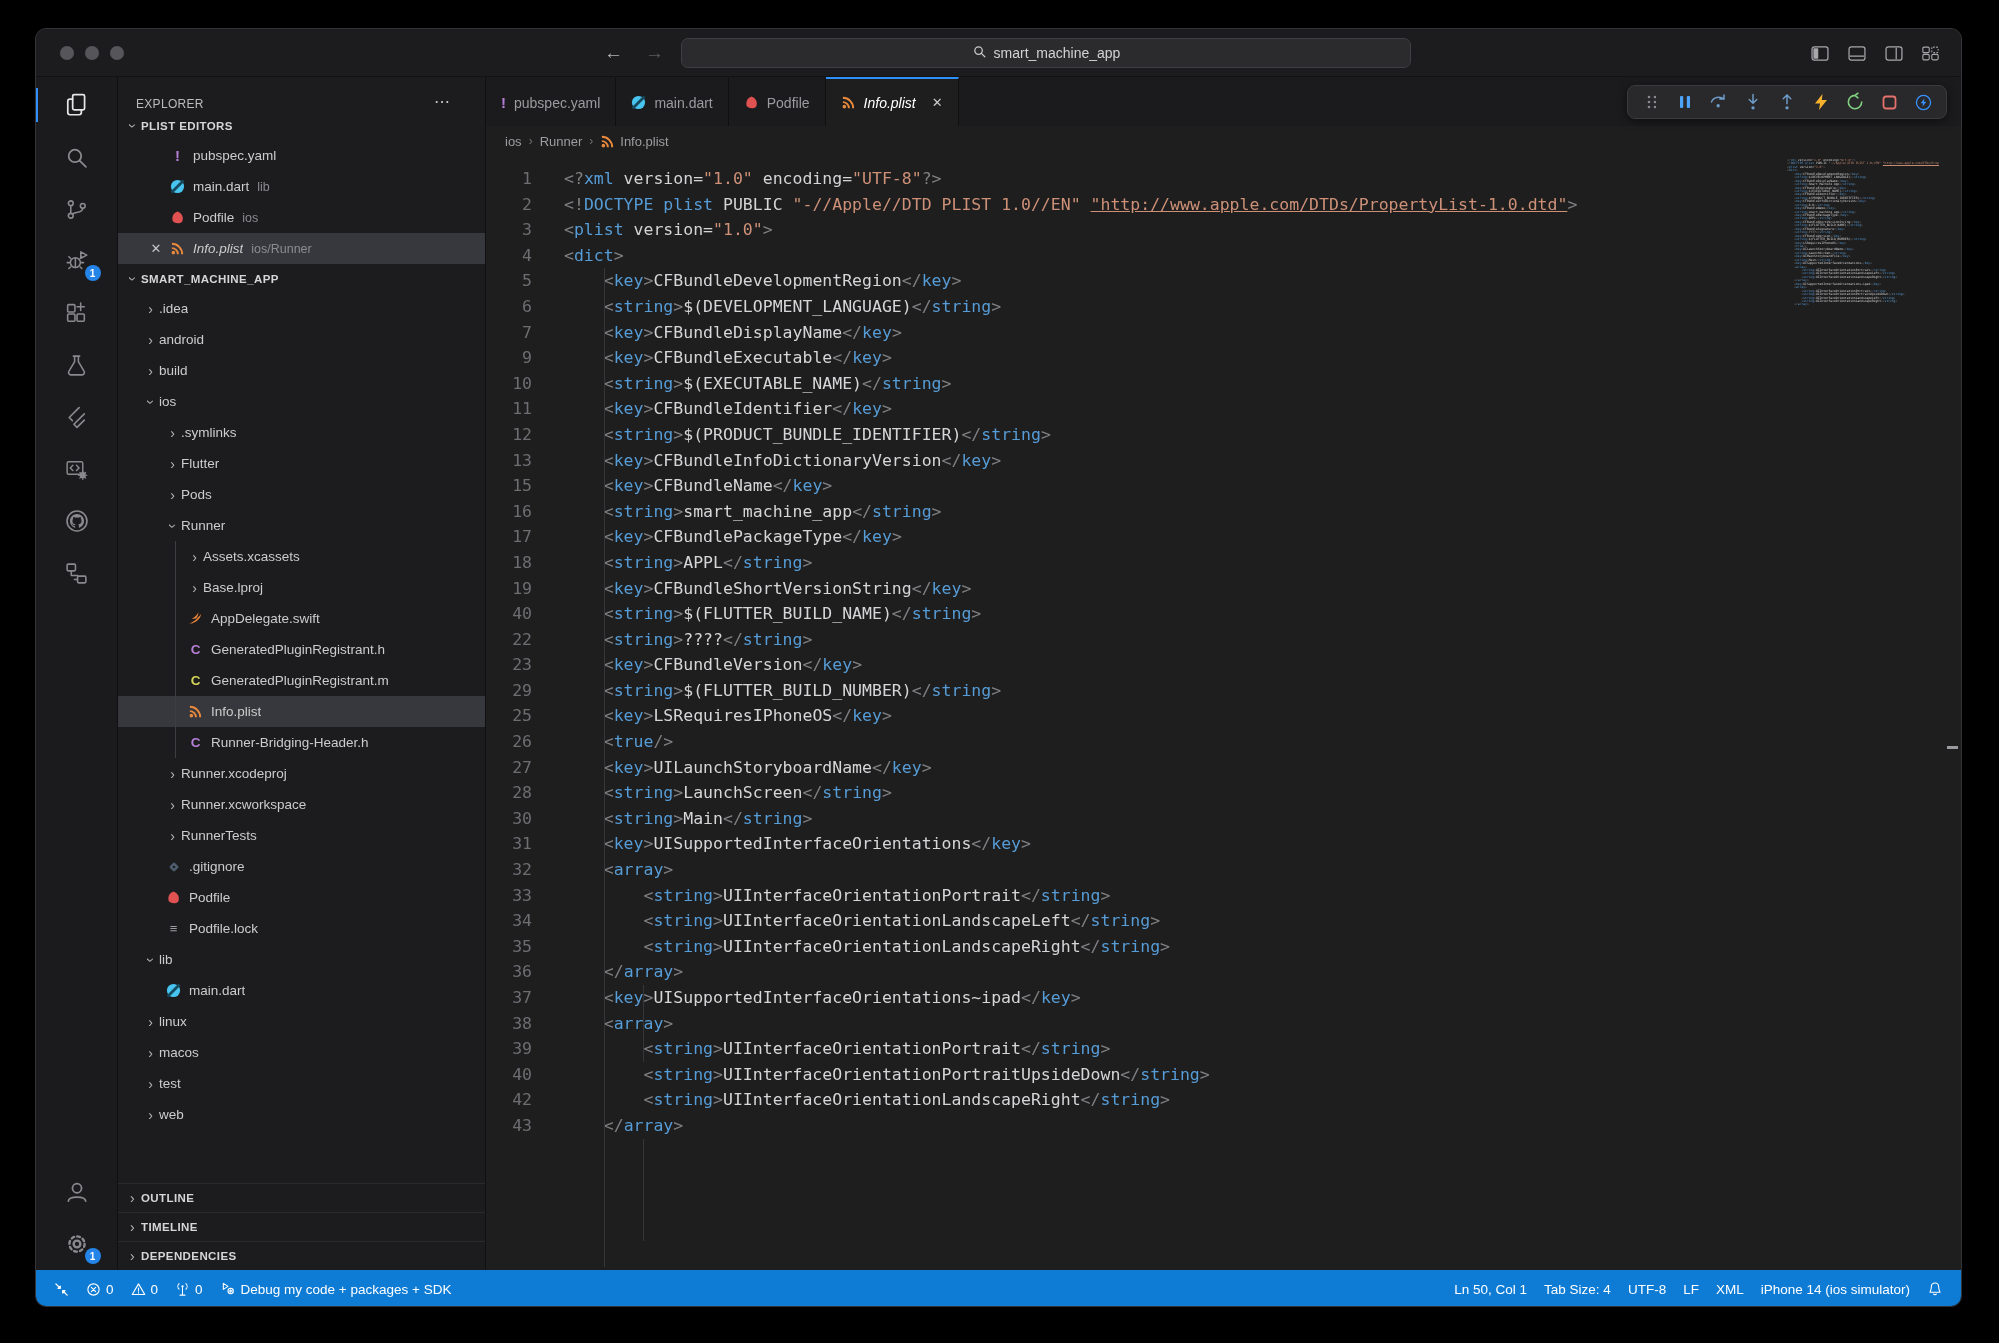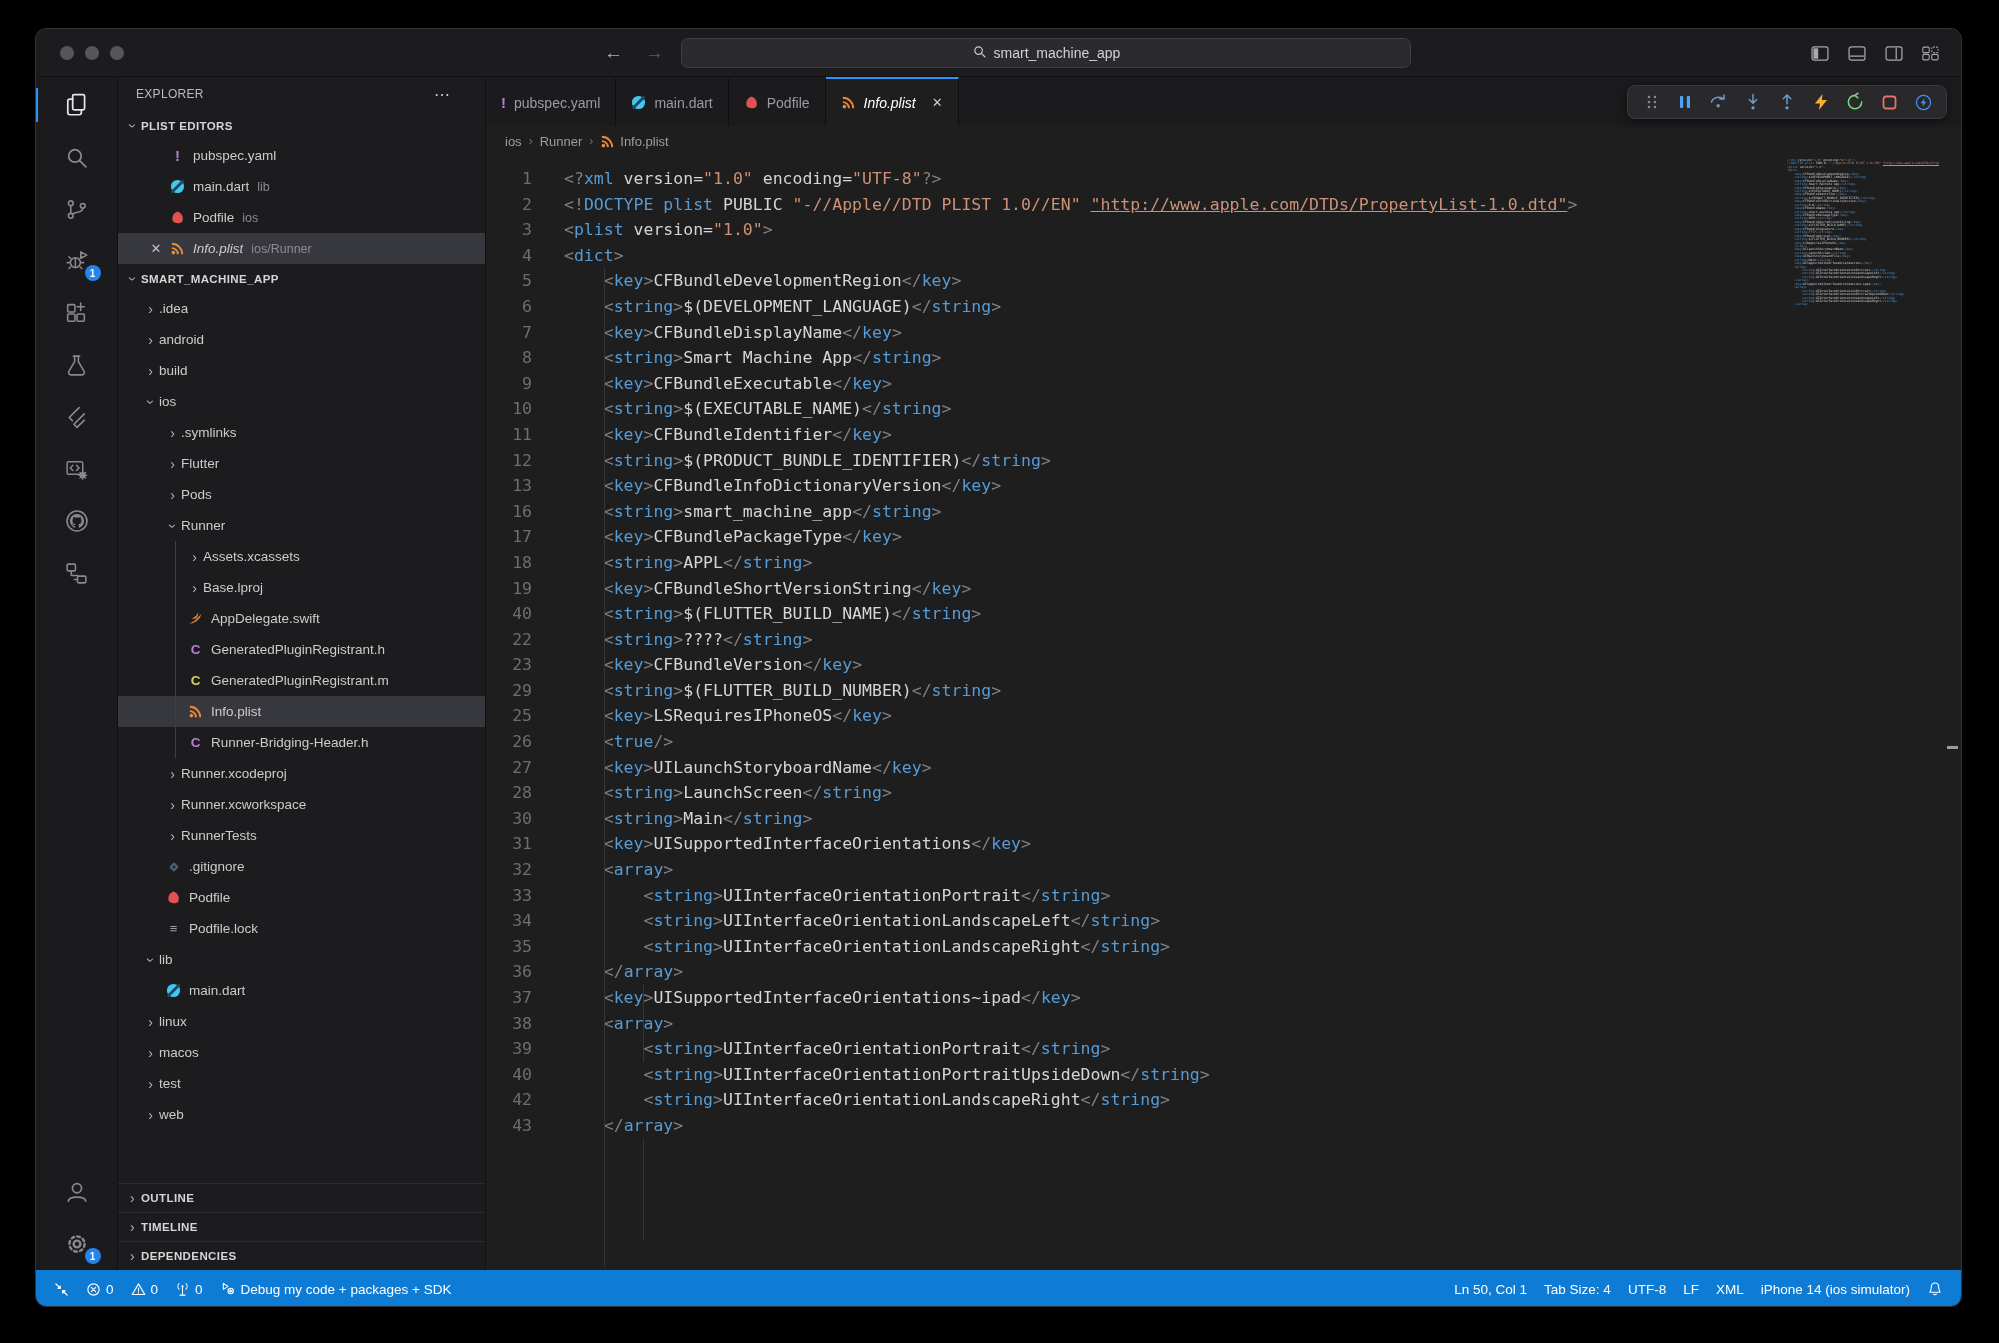--- a/index.html
+++ b/index.html
@@ -27,21 +27,21 @@
               flex-direction:column; align-items:center; padding-top:2px; }
   .act-item { position:relative; width:82px; height:52px; display:flex; align-items:center; justify-content:center; }
   .act-item.active::before { content:""; position:absolute; left:0; top:9px; width:2.5px; height:34px; background:#2e90fa; }
   .badge { position:absolute; right:17px; bottom:6px; min-width:16px; height:16px; border-radius:9px;
            background:#2484e8; color:#fff; font-size:10px; font-weight:bold; display:flex; align-items:center;
            justify-content:center; padding:0 3px; }
   .act-spacer { margin-top:auto; }
 
   .sidebar { width:368px; background:#1c1c1e; border-right:1px solid #101012; color:#cccccc;
              display:flex; flex-direction:column; font-size:13.5px; overflow:hidden; }
-  .sb-title { height:34px; display:flex; align-items:center; padding:0 18px; color:#bbbbbe; font-size:12px;
+  .sb-title { height:34px; display:flex; align-items:flex-end; padding:0 18px; color:#bbbbbe; font-size:12px;
               letter-spacing:.3px; flex:0 0 auto; }
   .sb-title .dots { margin-left:auto; margin-right:16px; color:#c9c9cc; font-size:16px; letter-spacing:1px; }
   .sb-sec { height:29px; display:flex; align-items:center; font-weight:bold; font-size:11.5px; letter-spacing:.4px;
             padding-left:6px; color:#d6d6d8; flex:0 0 auto; }
   .sb-sec .chev, .row .chev { width:17px; text-align:center; color:#b6b6ba; font-size:14px; display:inline-block;
             font-weight:normal; }
   .chev.down { transform:rotate(90deg); }
   .row { height:31px; display:flex; align-items:center; flex:0 0 auto; position:relative; }
   .row.sel { background:#37373e; }
   .row .label { white-space:nowrap; overflow:hidden; }
@@ -504,26 +504,26 @@
         </div>
       <div class="codearea">
         <div class="codepad" id="code">
             <div class="cl"><span class="ln">1</span><span class="ct"><span class="p">&lt;?</span><span class="tag">xml</span><span class="attr"> version=</span><span class="str">"1.0"</span><span class="attr"> encoding=</span><span class="str">"UTF-8"</span><span class="p">?&gt;</span></span></div>
             <div class="cl"><span class="ln">2</span><span class="ct"><span class="p">&lt;!</span><span class="tag">DOCTYPE</span><span class="attr"> </span><span class="tag">plist</span><span class="attr"> PUBLIC </span><span class="str">"-//Apple//DTD PLIST 1.0//EN"</span><span class="attr"> </span><span class="str u">"http://www.apple.com/DTDs/PropertyList-1.0.dtd"</span><span class="p">&gt;</span></span></div>
             <div class="cl"><span class="ln">3</span><span class="ct"><span class="p">&lt;</span><span class="tag">plist</span><span class="attr"> version=</span><span class="str">"1.0"</span><span class="p">&gt;</span></span></div>
             <div class="cl"><span class="ln">4</span><span class="ct"><span class="p">&lt;</span><span class="tag">dict</span><span class="p">&gt;</span></span></div>
             <div class="cl"><span class="ln">5</span><span class="ct"><span class="txt">    </span><span class="p">&lt;</span><span class="tag">key</span><span class="p">&gt;</span><span class="txt">CFBundleDevelopmentRegion</span><span class="p">&lt;/</span><span class="tag">key</span><span class="p">&gt;</span></span></div>
             <div class="cl"><span class="ln">6</span><span class="ct"><span class="txt">    </span><span class="p">&lt;</span><span class="tag">string</span><span class="p">&gt;</span><span class="txt">$(DEVELOPMENT_LANGUAGE)</span><span class="p">&lt;/</span><span class="tag">string</span><span class="p">&gt;</span></span></div>
             <div class="cl"><span class="ln">7</span><span class="ct"><span class="txt">    </span><span class="p">&lt;</span><span class="tag">key</span><span class="p">&gt;</span><span class="txt">CFBundleDisplayName</span><span class="p">&lt;/</span><span class="tag">key</span><span class="p">&gt;</span></span></div>
-            <div class="cl"><span class="ln">8</span><span class="ct"><span class="txt">    </span><span class="p">&lt;</span><span class="tag">string</span><span class="p">&gt;</span><span class="txt">Smart Machine App</span><span class="p">&lt;/</span><span class="tag">string</span><span class="p">&gt;</span></span></div>
             <div class="cl"><span class="ln">9</span><span class="ct"><span class="txt">    </span><span class="p">&lt;</span><span class="tag">key</span><span class="p">&gt;</span><span class="txt">CFBundleExecutable</span><span class="p">&lt;/</span><span class="tag">key</span><span class="p">&gt;</span></span></div>
             <div class="cl"><span class="ln">10</span><span class="ct"><span class="txt">    </span><span class="p">&lt;</span><span class="tag">string</span><span class="p">&gt;</span><span class="txt">$(EXECUTABLE_NAME)</span><span class="p">&lt;/</span><span class="tag">string</span><span class="p">&gt;</span></span></div>
             <div class="cl"><span class="ln">11</span><span class="ct"><span class="txt">    </span><span class="p">&lt;</span><span class="tag">key</span><span class="p">&gt;</span><span class="txt">CFBundleIdentifier</span><span class="p">&lt;/</span><span class="tag">key</span><span class="p">&gt;</span></span></div>
             <div class="cl"><span class="ln">12</span><span class="ct"><span class="txt">    </span><span class="p">&lt;</span><span class="tag">string</span><span class="p">&gt;</span><span class="txt">$(PRODUCT_BUNDLE_IDENTIFIER)</span><span class="p">&lt;/</span><span class="tag">string</span><span class="p">&gt;</span></span></div>
             <div class="cl"><span class="ln">13</span><span class="ct"><span class="txt">    </span><span class="p">&lt;</span><span class="tag">key</span><span class="p">&gt;</span><span class="txt">CFBundleInfoDictionaryVersion</span><span class="p">&lt;/</span><span class="tag">key</span><span class="p">&gt;</span></span></div>
+            <div class="cl"><span class="ln">15</span><span class="ct"><span class="txt">    </span><span class="p">&lt;</span><span class="tag">key</span><span class="p">&gt;</span><span class="txt">CFBundleName</span><span class="p">&lt;/</span><span class="tag">key</span><span class="p">&gt;</span></span></div>
             <div class="cl"><span class="ln">16</span><span class="ct"><span class="txt">    </span><span class="p">&lt;</span><span class="tag">string</span><span class="p">&gt;</span><span class="txt">smart_machine_app</span><span class="p">&lt;/</span><span class="tag">string</span><span class="p">&gt;</span></span></div>
             <div class="cl"><span class="ln">17</span><span class="ct"><span class="txt">    </span><span class="p">&lt;</span><span class="tag">key</span><span class="p">&gt;</span><span class="txt">CFBundlePackageType</span><span class="p">&lt;/</span><span class="tag">key</span><span class="p">&gt;</span></span></div>
             <div class="cl"><span class="ln">18</span><span class="ct"><span class="txt">    </span><span class="p">&lt;</span><span class="tag">string</span><span class="p">&gt;</span><span class="txt">APPL</span><span class="p">&lt;/</span><span class="tag">string</span><span class="p">&gt;</span></span></div>
             <div class="cl"><span class="ln">19</span><span class="ct"><span class="txt">    </span><span class="p">&lt;</span><span class="tag">key</span><span class="p">&gt;</span><span class="txt">CFBundleShortVersionString</span><span class="p">&lt;/</span><span class="tag">key</span><span class="p">&gt;</span></span></div>
             <div class="cl"><span class="ln">40</span><span class="ct"><span class="txt">    </span><span class="p">&lt;</span><span class="tag">string</span><span class="p">&gt;</span><span class="txt">$(FLUTTER_BUILD_NAME)</span><span class="p">&lt;/</span><span class="tag">string</span><span class="p">&gt;</span></span></div>
             <div class="cl"><span class="ln">22</span><span class="ct"><span class="txt">    </span><span class="p">&lt;</span><span class="tag">string</span><span class="p">&gt;</span><span class="txt">????</span><span class="p">&lt;/</span><span class="tag">string</span><span class="p">&gt;</span></span></div>
             <div class="cl"><span class="ln">23</span><span class="ct"><span class="txt">    </span><span class="p">&lt;</span><span class="tag">key</span><span class="p">&gt;</span><span class="txt">CFBundleVersion</span><span class="p">&lt;/</span><span class="tag">key</span><span class="p">&gt;</span></span></div>
             <div class="cl"><span class="ln">29</span><span class="ct"><span class="txt">    </span><span class="p">&lt;</span><span class="tag">string</span><span class="p">&gt;</span><span class="txt">$(FLUTTER_BUILD_NUMBER)</span><span class="p">&lt;/</span><span class="tag">string</span><span class="p">&gt;</span></span></div>
             <div class="cl"><span class="ln">25</span><span class="ct"><span class="txt">    </span><span class="p">&lt;</span><span class="tag">key</span><span class="p">&gt;</span><span class="txt">LSRequiresIPhoneOS</span><span class="p">&lt;/</span><span class="tag">key</span><span class="p">&gt;</span></span></div>
             <div class="cl"><span class="ln">26</span><span class="ct"><span class="txt">    </span><span class="p">&lt;</span><span class="tag">true</span><span class="p">/&gt;</span></span></div>

